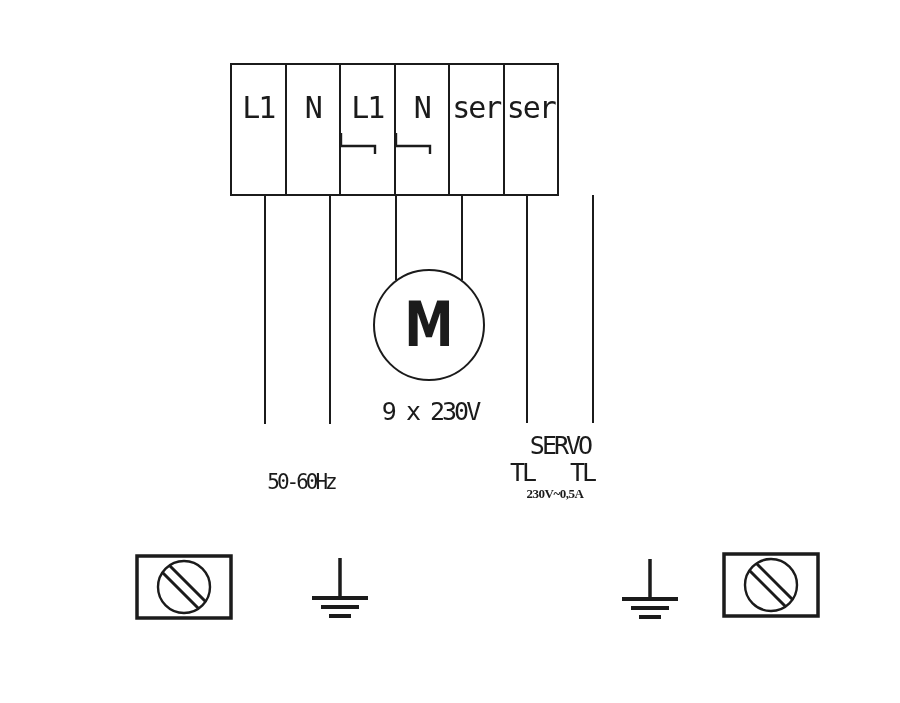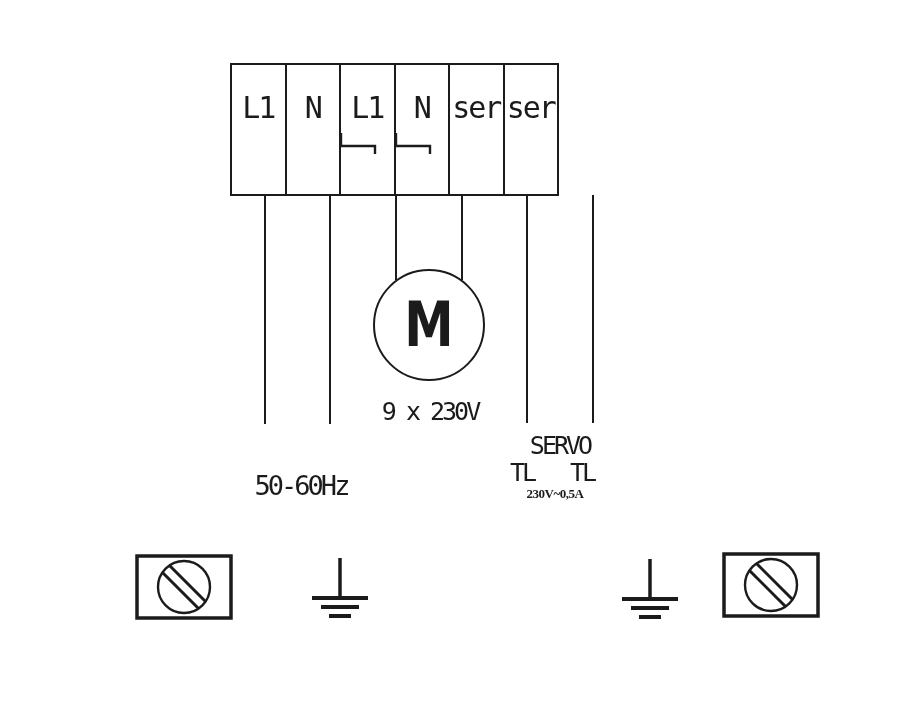--- a/index.html
+++ b/index.html
@@ -94,21 +94,21 @@
     width: 140px;
     text-align: center;
     font-size: 25px;
     letter-spacing: -3px;
   }
   .mains-frequency {
     position: absolute;
     left: 228px; top: 470px;
     width: 146px;
     text-align: center;
-    font-size: 27px;
+    font-size: 21px;
     letter-spacing: -3px;
   }
 
   
   .servo-block {
     position: absolute;
     left: 490px; top: 424px;
     width: 140px;
     text-align: center;
     margin-top: 8px;

